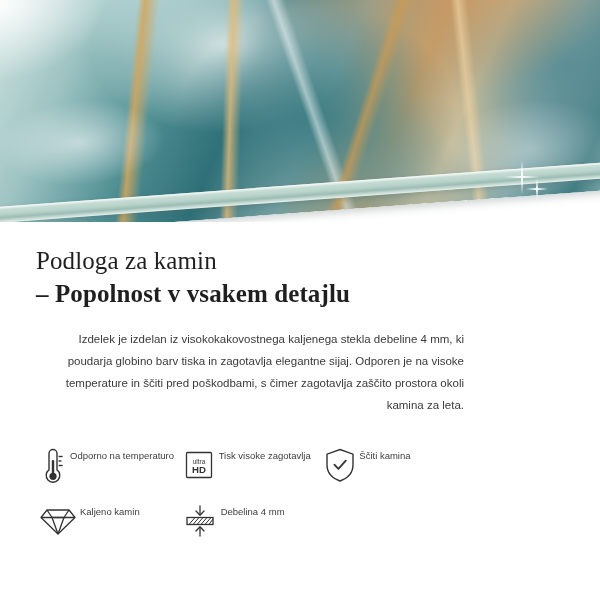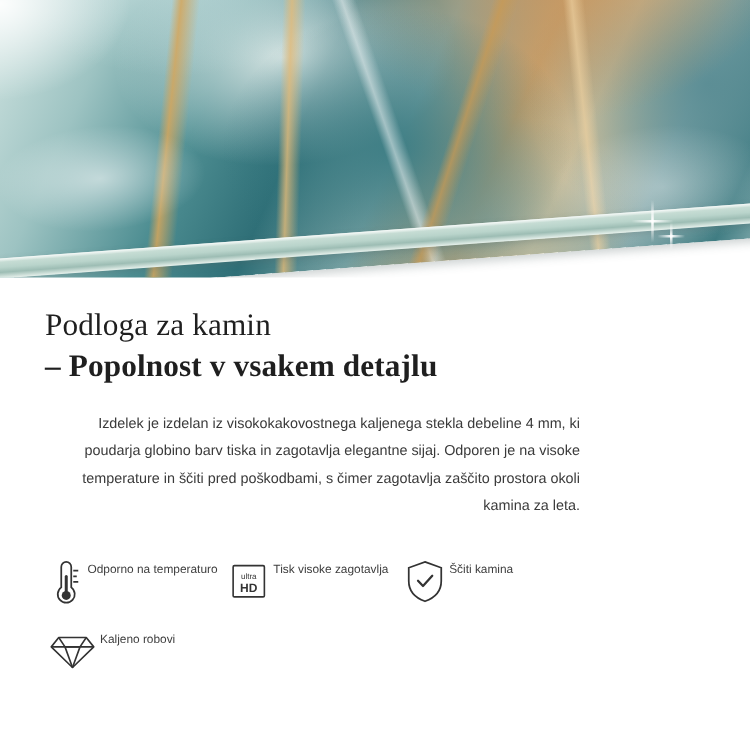--- a/index.html
+++ b/index.html
@@ -255,20 +255,33 @@
       <div class="feature">
         <div class="feature-icon">
           <svg width="44" height="38" viewBox="0 0 44 38" fill="none" stroke="#333" stroke-width="1.3" stroke-linejoin="round">
             <path d="M11 8 H33 L39 15.5 L22 32 L5 15.5 Z"></path>
             <path d="M5 15.5 H39"></path>
             <path d="M11 8 L16 15.5 L22 32"></path>
             <path d="M33 8 L28 15.5 L22 32"></path>
             <path d="M16 15.5 H28"></path>
           </svg>
         </div>
-        <div class="feature-label">Kaljeno robovi</div>
-      </div>
-
-
+        <div class="feature-label">Kaljeno kamin</div>
+      </div>
+
+
+      <div class="feature">
+        <div class="feature-icon">
+          <svg width="42" height="42" viewBox="0 0 42 42" fill="none" stroke="#333" stroke-width="1.3">
+            <path d="M21 6 V14" stroke-linecap="round"></path>
+            <path d="M17 11 l4 4.2 4-4.2" stroke-linecap="round" stroke-linejoin="round" fill="none"></path>
+            <rect x="8" y="17.5" width="26" height="7"></rect>
+            <path d="M10 24.5 L16 17.5 M14 24.5 L20 17.5 M18 24.5 L24 17.5 M22 24.5 L28 17.5 M26 24.5 L32 17.5 M30 24.5 L34 19" stroke-width="1"></path>
+            <path d="M21 36 V28" stroke-linecap="round"></path>
+            <path d="M17 31 l4 -4.2 4 4.2" stroke-linecap="round" stroke-linejoin="round" fill="none"></path>
+          </svg>
+        </div>
+        <div class="feature-label">Debelina 4 mm</div>
+      </div>
 
     </div>
   </div>
 </div>
 
 </body></html>

